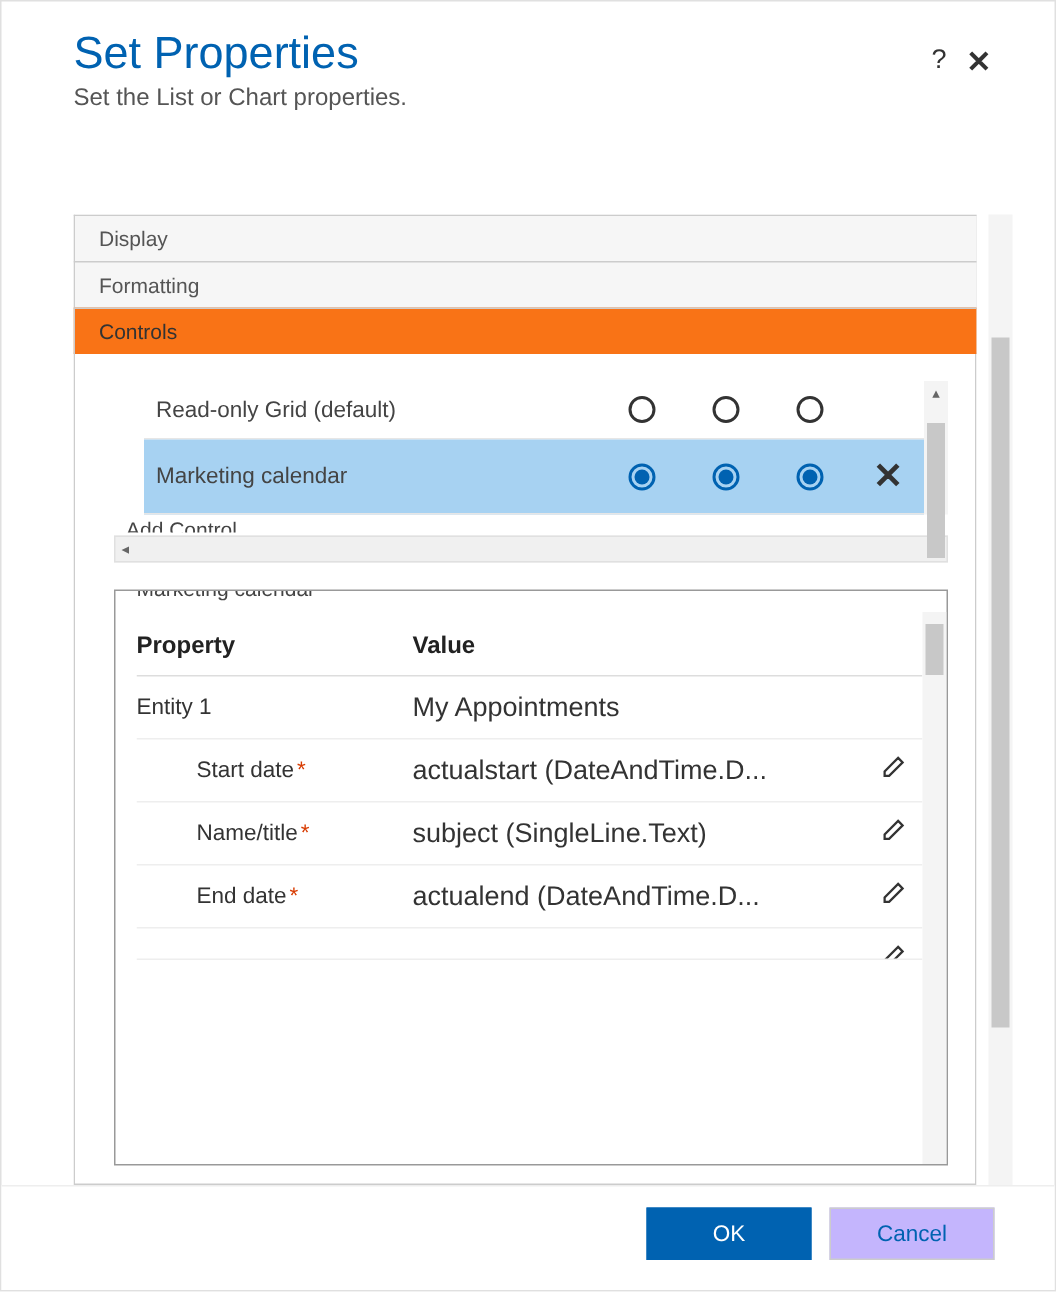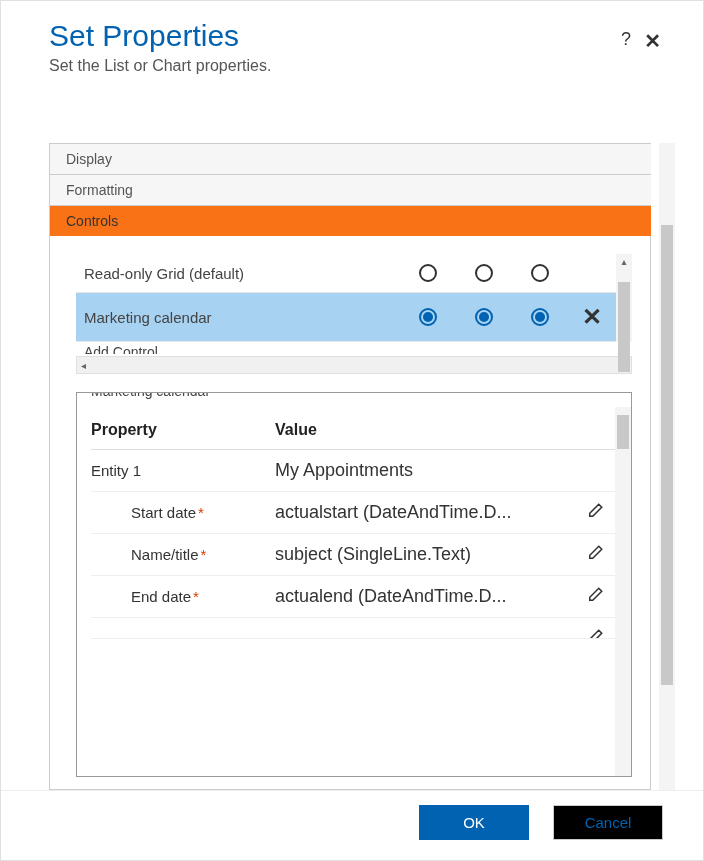--- a/index.html
+++ b/index.html
@@ -105,20 +105,21 @@
     display: flex;
     flex-direction: column;
     overflow: hidden;
     position: relative;
     margin-top: -1px;
   }
 
   
   .controls-wrap {
     display: flex;
+    margin-left: 20px;
   }
   .controls-list {
     flex: 1;
   }
   .control-row {
     display: flex;
     align-items: center;
     padding: 10px 0 10px 8px;
     border-bottom: 1px solid #e6e6e6;
   }
@@ -268,39 +269,39 @@
     display: flex;
     align-items: flex-start;
     height: 12px;
     overflow: hidden;
   }
 
   .footer {
     display: flex;
     justify-content: flex-end;
     padding: 14px 40px 20px 0;
-    gap: 24px;
+    gap: 12px;
     border-top: 1px solid #eee;
     background: #fff;
   }
   .btn {
     min-width: 110px;
     padding: 8px 0;
     text-align: center;
     font-size: 15px;
     cursor: pointer;
     border: 1px solid #ccc;
   }
   .btn-primary {
     background: #0062B1;
     color: #fff;
     border-color: #0062B1;
   }
   .btn-secondary {
-    background: #000000;
+    background: #c4b5fd;
     color: #0062B1;
   }
 </style>
 </head>
 <body>
 
 <div class="dialog">
 
   <div class="header">
     <h1>Set Properties</h1>

